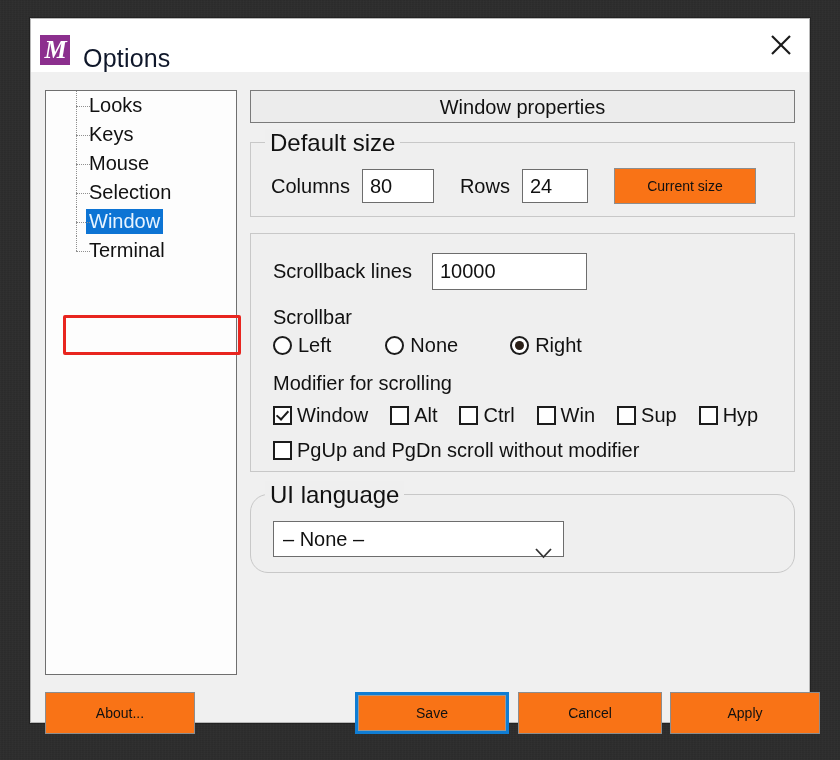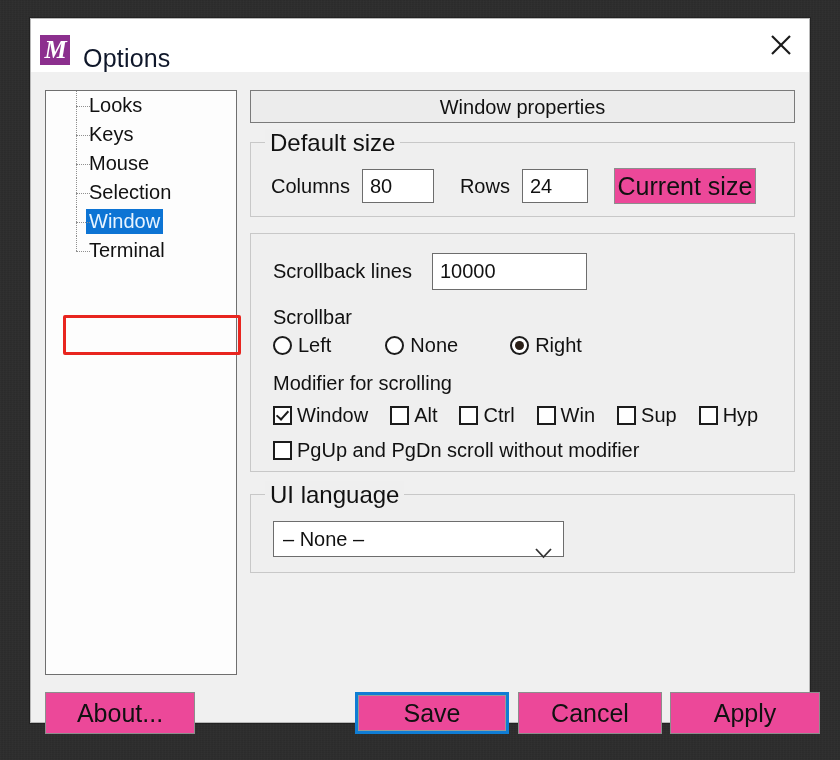--- a/index.html
+++ b/index.html
@@ -208,24 +208,24 @@
     box-sizing: border-box;
     font-size: 20px;
     color: #111;
     padding: 0 7px;
     line-height: 32px;
     height: 34px;
     cursor: text;
   }
 
   .btn {
-    background: #ec4899;
+    background: #f97316;
     border: 1px solid #8d8d8d;
     box-sizing: border-box;
-    font-size: 25px;
+    font-size: 14px;
     color: #111;
     text-align: center;
     cursor: pointer;
     line-height: 34px;
     height: 36px;
   }
 
   
   .radio-item { display: flex; align-items: center; cursor: pointer; }
   .radio-mark {
@@ -451,21 +451,21 @@
               <span class="lbl">Hyp</span>
             </div>
           </div>
 
           <div class="check-item" style="position:absolute; left:22px; top:205px;">
             <span class="check-mark"></span>
             <span class="lbl">PgUp and PgDn scroll without modifier</span>
           </div>
         </div>
 
-        <div class="groupbox" style="height:79px; margin-top:22px;">
+        <div class="groupbox" style="height:79px; margin-top:22px;border-radius:18px;">
           <div class="gb-title">UI language</div>
           <div class="combobox" style="position:absolute; left:22px; top:26px; width:291px;">
             <span>– None –</span>
             <span class="chev">
               <svg width="17" height="11" viewBox="0 0 17 11" aria-hidden="true">
                 <polyline points="1,1 8.5,9 16,1" fill="none" stroke="#333" stroke-width="1.8"></polyline>
               </svg>
             </span>
           </div>
         </div>

